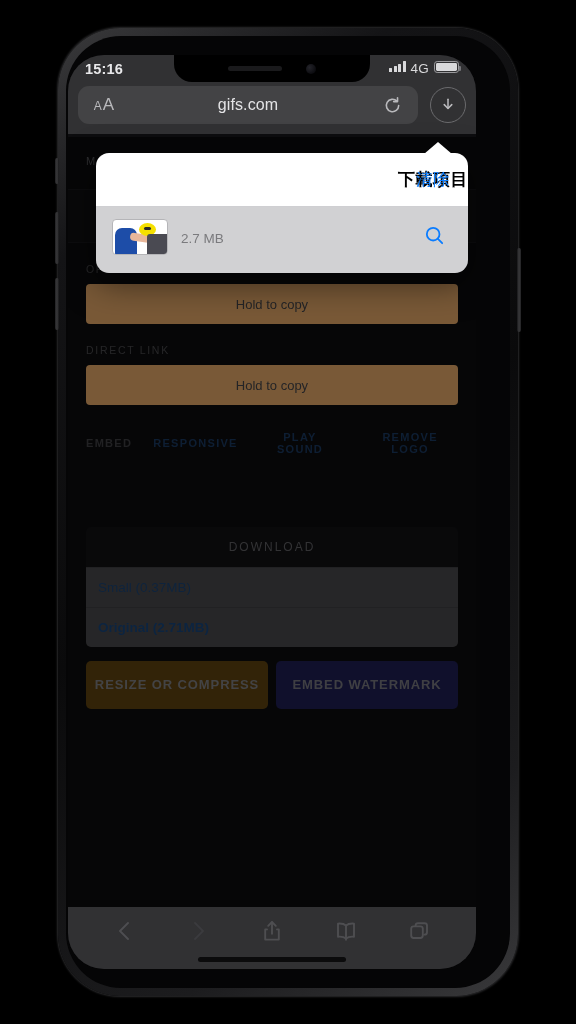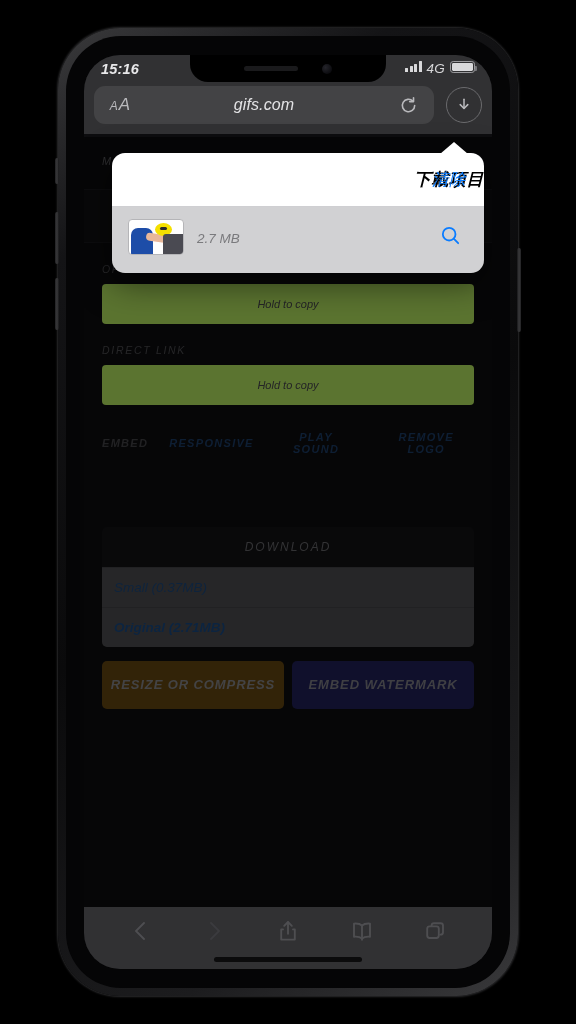--- a/index.html
+++ b/index.html
@@ -38,28 +38,27 @@
   .side-btn { position: absolute; background: linear-gradient(90deg,#212123,#3a3a3c,#171719); }
   #silent-switch { left: 55px; top: 158px; width: 4px; height: 26px; border-radius: 2px; }
   #volume-up { left: 55px; top: 212px; width: 4px; height: 52px; border-radius: 2px; }
   #volume-down { left: 55px; top: 278px; width: 4px; height: 52px; border-radius: 2px; }
   #power-button { left: 517px; top: 248px; width: 4px; height: 84px; border-radius: 2px;
                   background: linear-gradient(90deg,#171719,#3a3a3c,#212123); }
 
   
   #screen {
     position: absolute;
-    left: 84px;
+    left: 68px;
     top: 55px;
     width: 408px;
     height: 914px;
     border-radius: 36px;
     background: #0d0d0f;
     overflow: hidden;
-    font-style: italic;
   }
 
   
   #notch {
     position: absolute;
     left: 50%;
     transform: translateX(-50%);
     top: 0;
     width: 196px;
     height: 27px;
@@ -150,23 +149,23 @@
     border-right: 1px solid #1b1b1e;
   }
   .social-cell:last-child { border-right: none; }
 
   .section-wrap { padding: 0 18px; }
   .link-label {
     color: #4f4f53; font-size: 10.5px; letter-spacing: 1.7px;
     margin-top: 20px; display: flex; justify-content: space-between;
   }
   .copy-box {
-    margin-top: 9px; height: 40px; border-radius: 4px; background: #bef264;
+    margin-top: 9px; height: 40px; border-radius: 4px; background: #fdba74;
     display: flex; align-items: center; justify-content: center;
-    color: #4c4c50; font-size: 11px;
+    color: #4c4c50; font-size: 13px;
   }
 
   #embed-row {
     margin-top: 26px; display: flex; gap: 9px; align-items: center;
     font-size: 11px; letter-spacing: 1.3px; font-weight: bold; text-align: center;
   }
   #embed-label { color: #46464a; }
   .embed-opt { color: #1d3f6b; margin-left: 12px; }
 
   #download-card {

